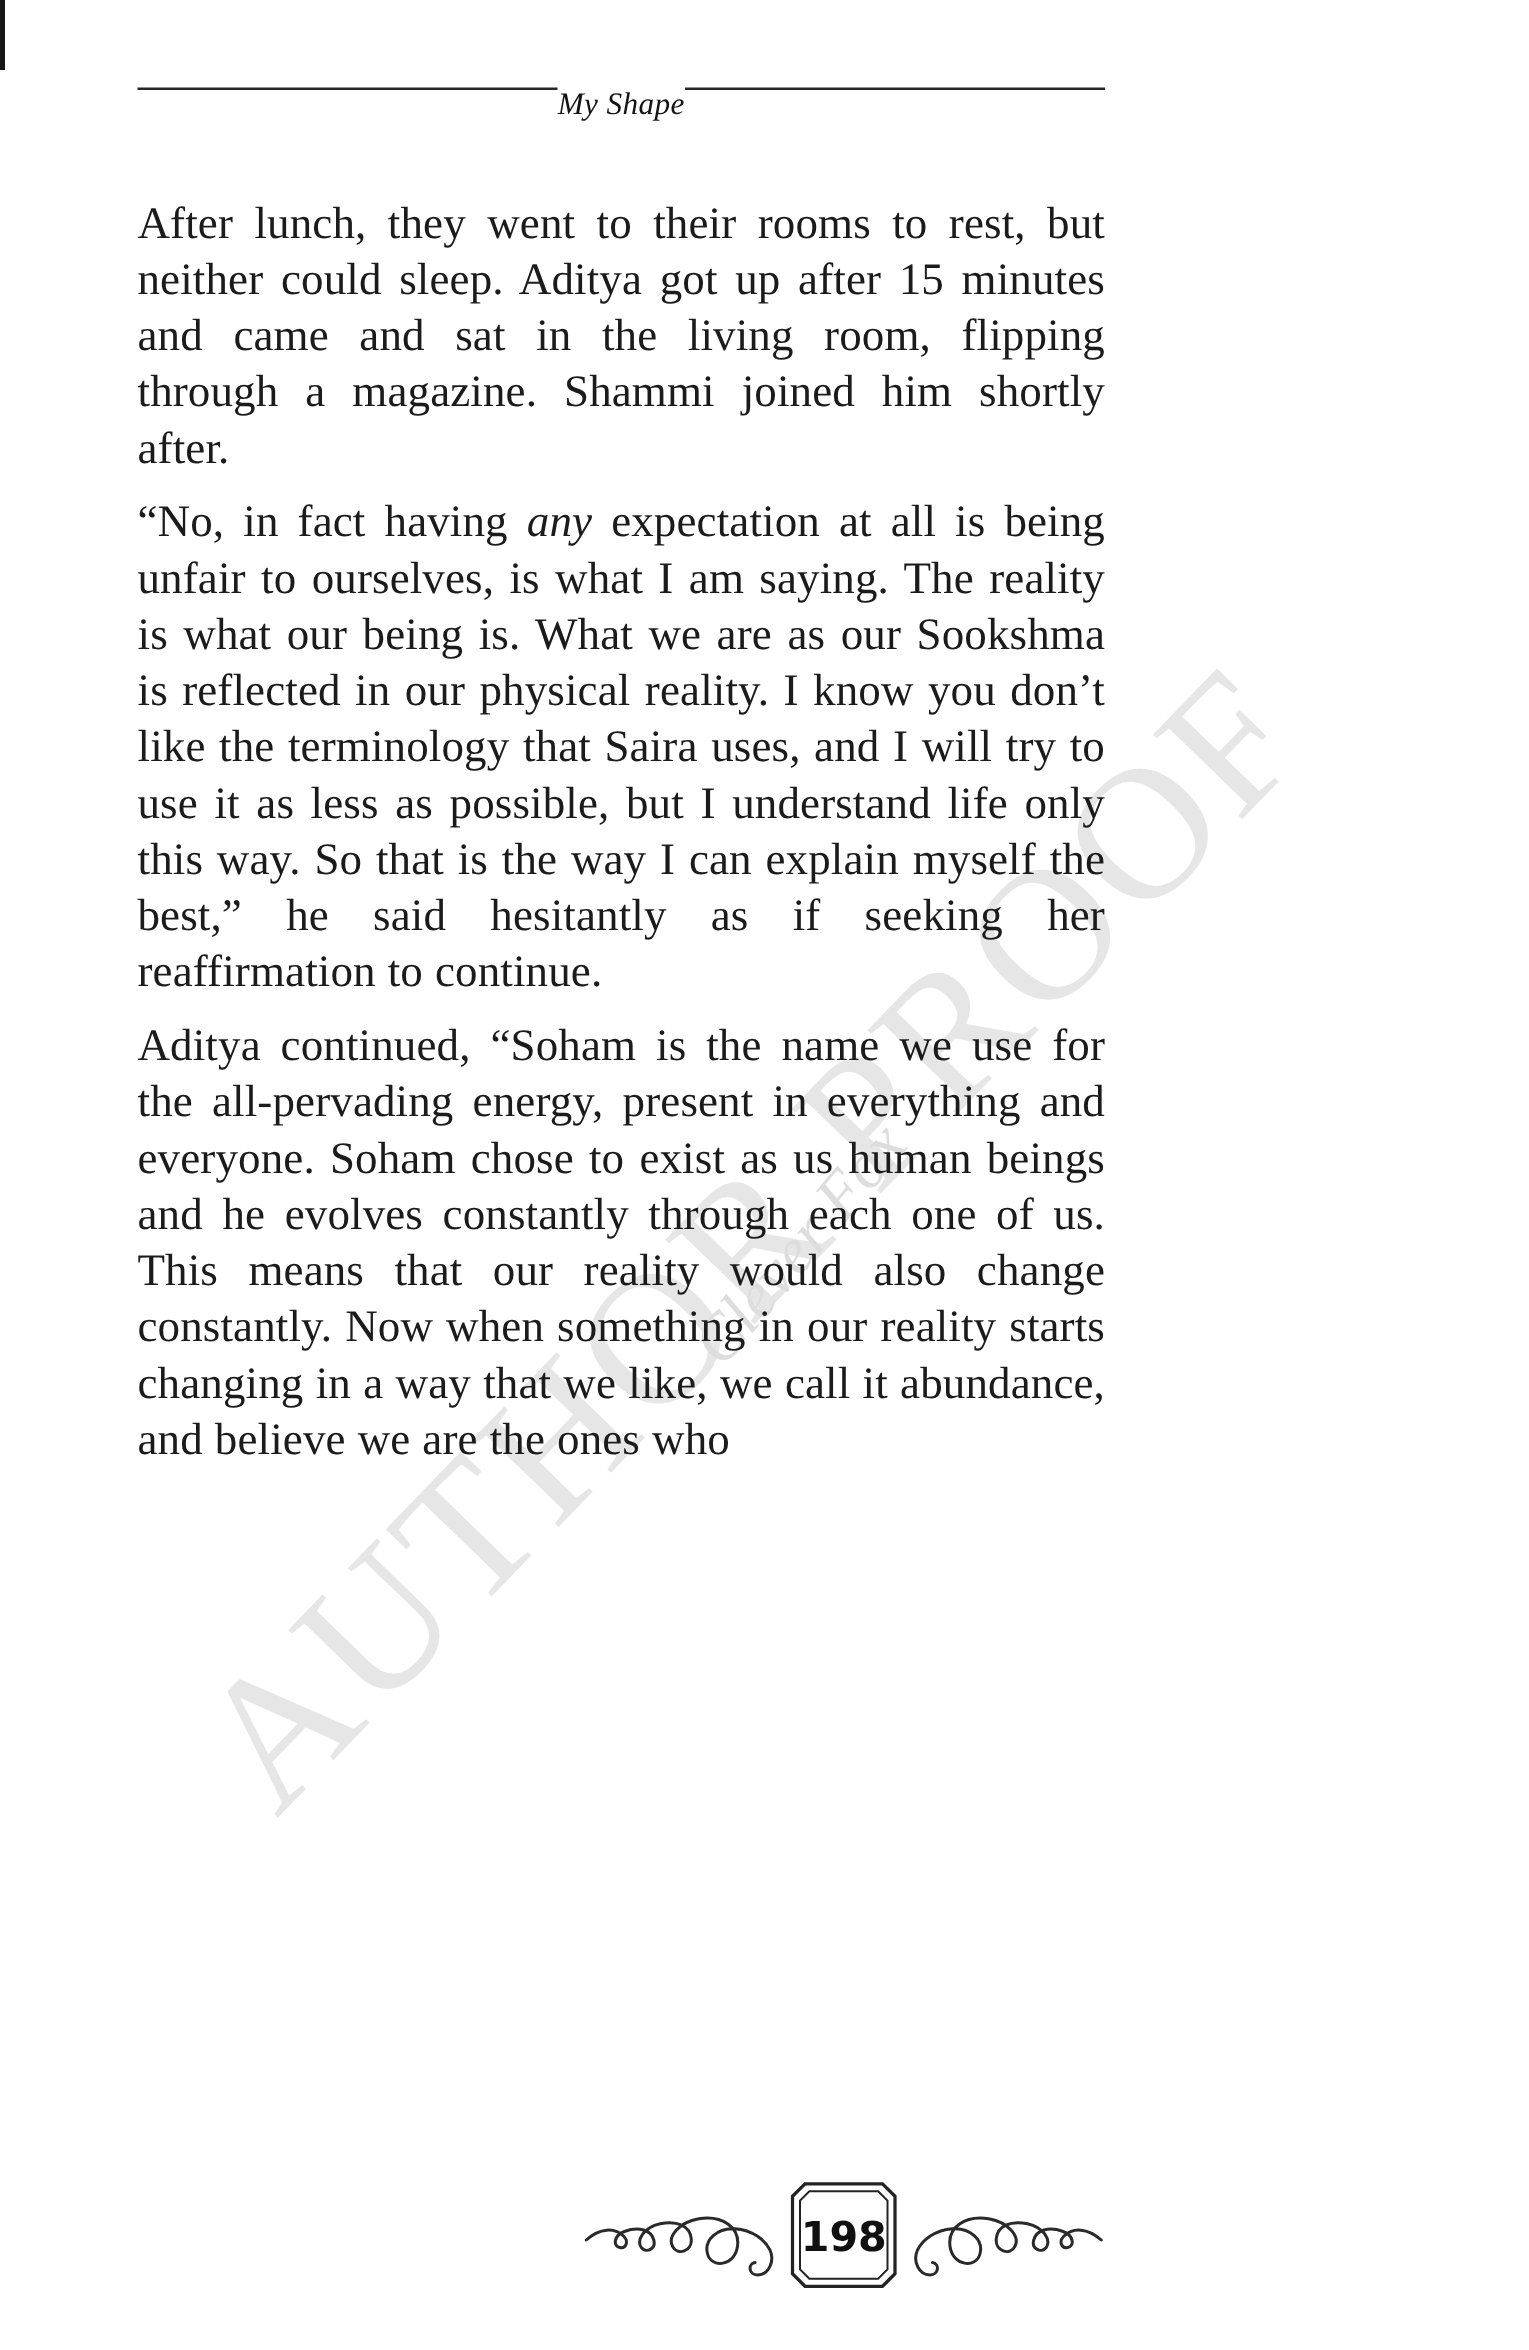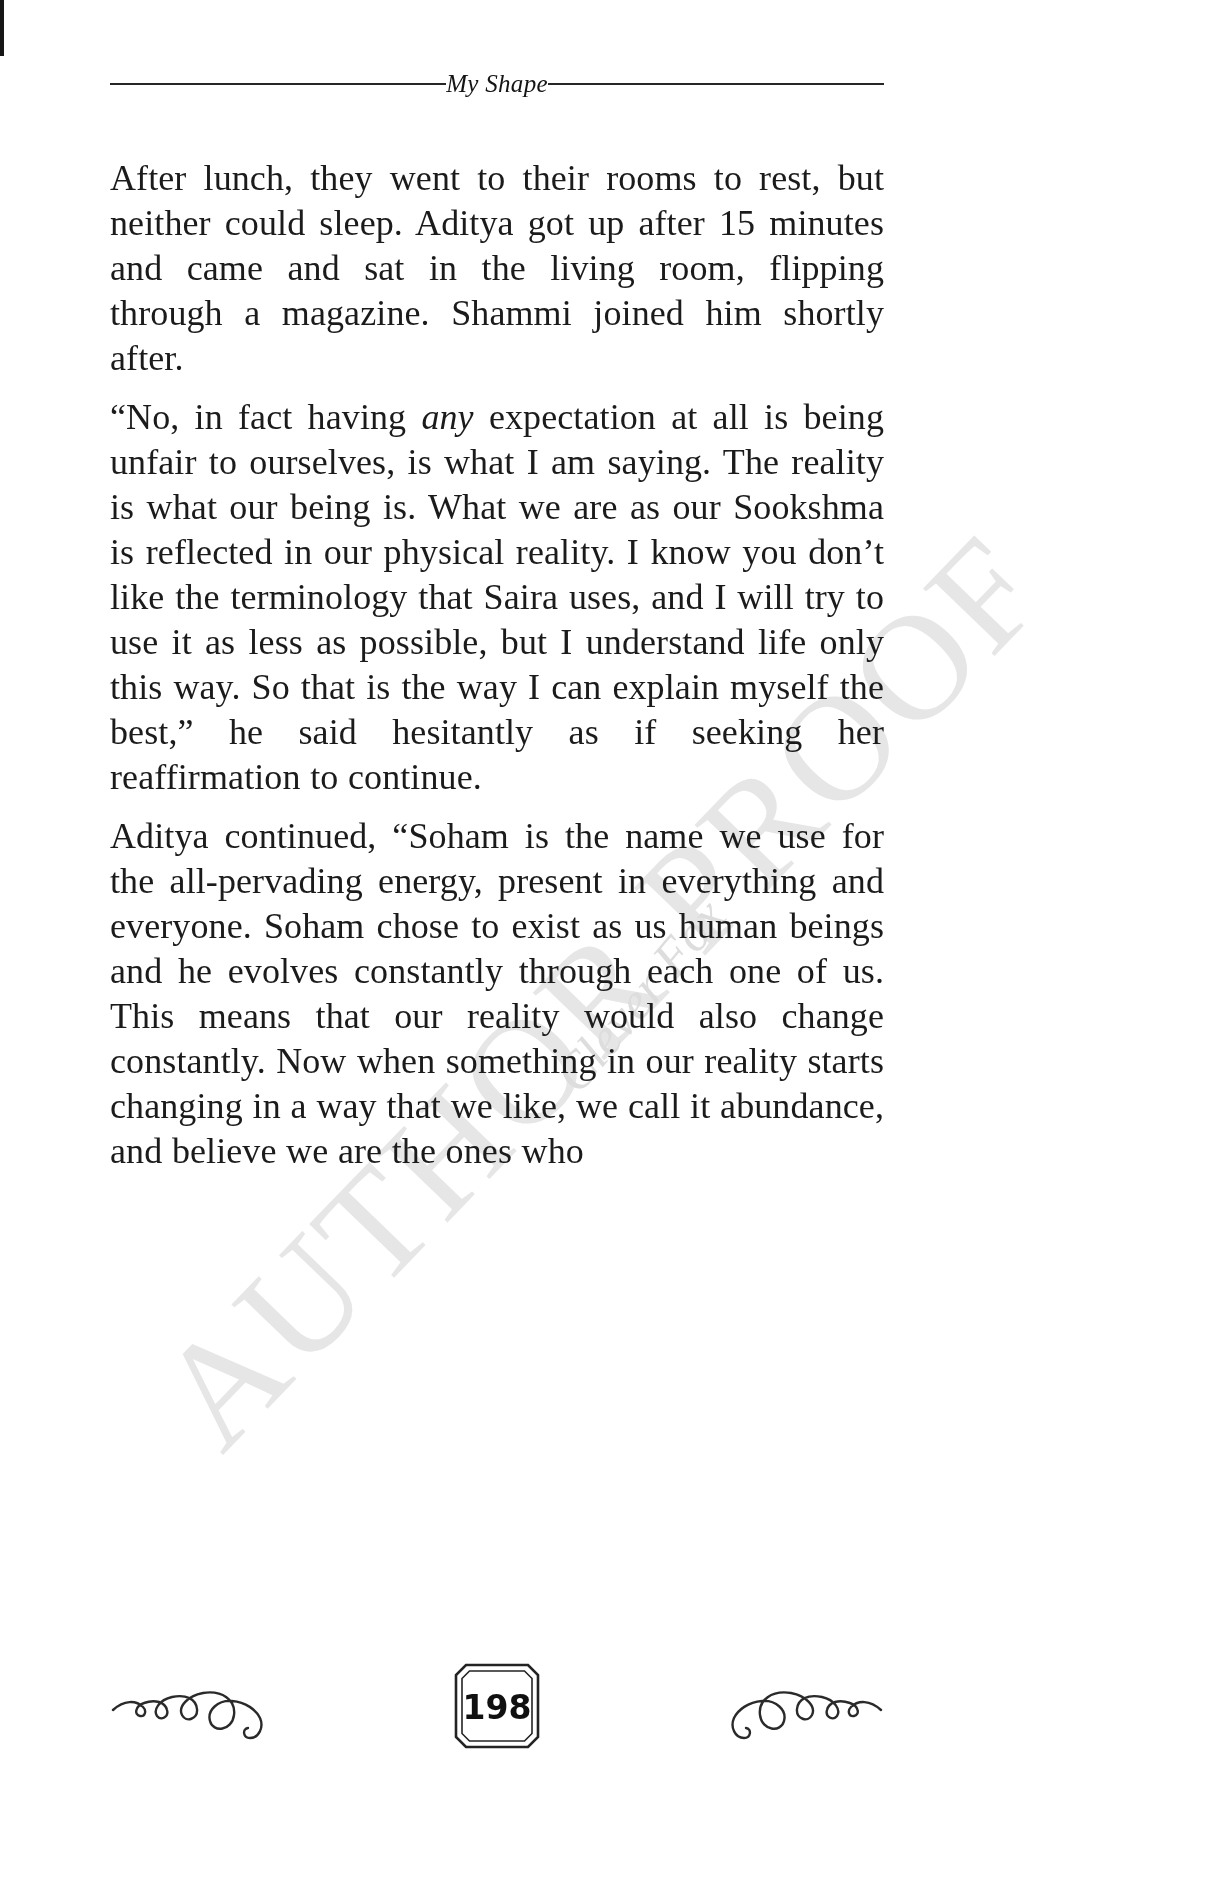--- a/index.html
+++ b/index.html
@@ -4,21 +4,21 @@
 <style>
   html,body{margin:0;padding:0;background:#ffffff;}
   .page{
     position:relative;width:1223px;height:1880px;background:#ffffff;
     font-family:"Liberation Serif",serif;color:#1b1b1b;overflow:hidden;
   }
   
   .corner-artifact{position:absolute;left:0;top:0;width:4px;height:56px;background:#161616;z-index:4;}
 
   
-  .header{position:absolute;left:110px;top:70px;width:774px;display:flex;align-items:center;z-index:2;}
+  .header{position:absolute;left:110px;top:70px;width:774px;display:flex;z-index:2;}
   .rule{flex:1;height:0;border-top:2px solid #262626;}
   .title{font-style:italic;font-size:25px;white-space:nowrap;color:#141414;letter-spacing:.3px;}
 
   
   .content{position:absolute;left:110px;top:156px;width:774px;z-index:2;}
   .para{
     margin:0 0 14px 0;font-size:36px;line-height:45px;text-align:justify;
     letter-spacing:.1px;word-spacing:.5px;color:#1b1b1b;
   }
   .para .em{font-style:italic;}
@@ -28,21 +28,21 @@
   .wm-big{
     left:-20px;top:905px;width:1240px;text-align:center;
     font-size:150px;letter-spacing:4px;color:#e6e6e6;transform:rotate(-46deg);
   }
   .wm-script{
     left:440px;top:966px;width:400px;text-align:center;
     font-size:52px;font-style:italic;color:#dddddd;transform:rotate(-50deg);
   }
 
   
-  .footer{position:absolute;left:110px;top:1660px;width:774px;display:flex;align-items:center;justify-content:space-between;z-index:2;}
+  .footer{position:absolute;left:110px;top:1742px;width:774px;display:flex;align-items:center;justify-content:flex-end;z-index:2;}
   .footer svg{display:block;}
   .flourish path{stroke:#2a2a2a;stroke-width:2.4;fill:none;stroke-linecap:round;}
   .badge-outline{stroke:#232323;fill:#ffffff;}
   .badge-num{font-family:"DejaVu Sans",sans-serif;font-weight:bold;font-size:33px;fill:#101010;}
 </style>
 </head>
 <body>
 
 <div class="page">
 

